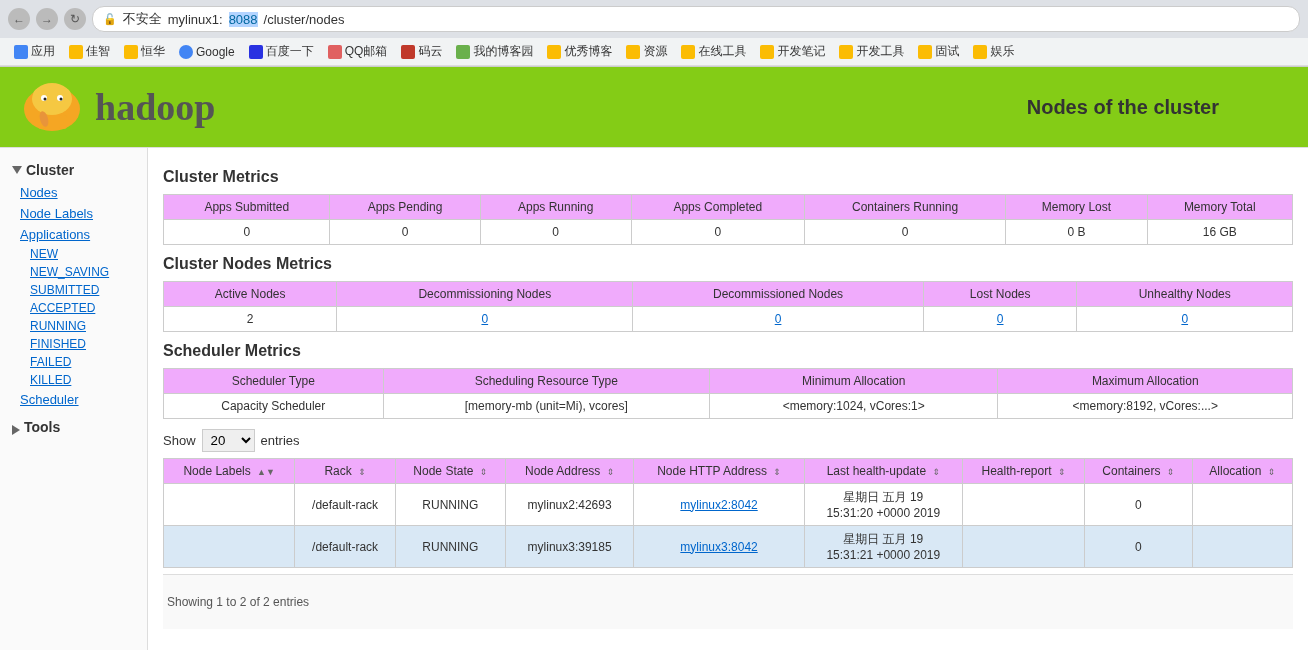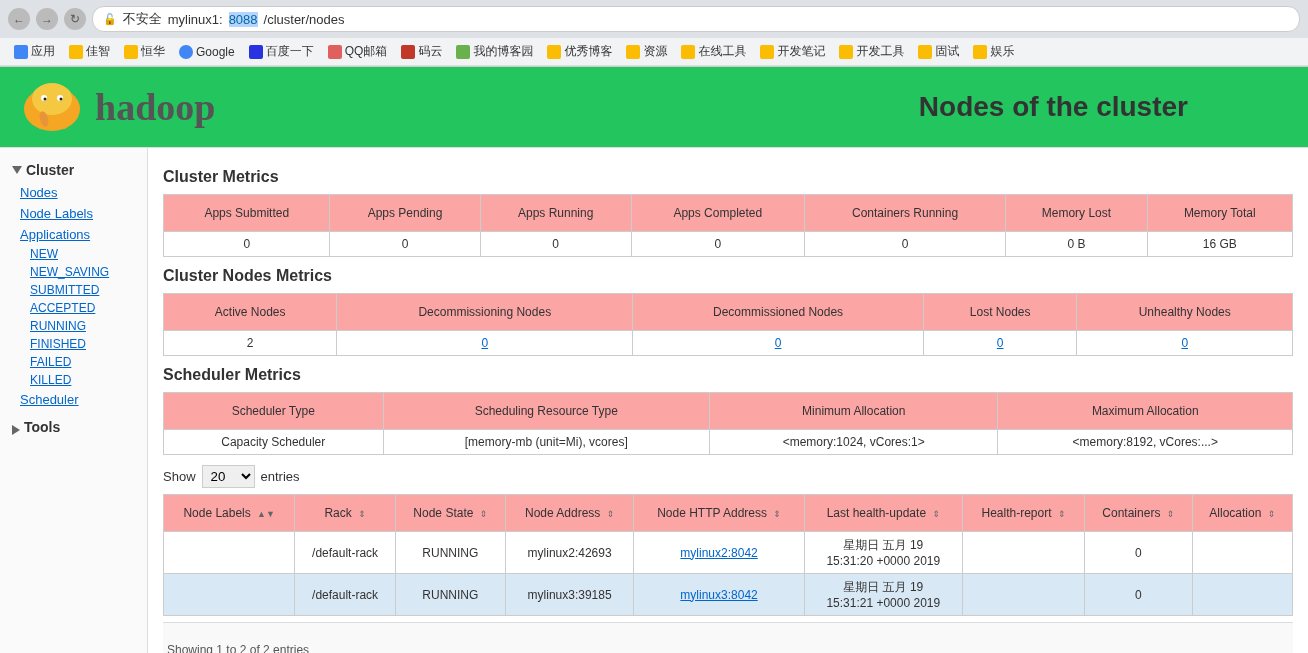--- a/index.html
+++ b/index.html
@@ -11,41 +11,41 @@
     .nav-btn { width: 22px; height: 22px; border-radius: 50%; border: none; background: #bbb; cursor: pointer; font-size: 12px; color: #555; display: flex; align-items: center; justify-content: center; }
     .address-bar { flex: 1; display: flex; align-items: center; background: #fff; border: 1px solid #ccc; border-radius: 12px; padding: 3px 10px; gap: 6px; }
     .lock-icon { color: #e44; font-size: 11px; }
     .url-highlight { background: #b3d4ff; color: #0369a1; }
     .bookmarks-bar { display: flex; align-items: center; padding: 3px 8px; gap: 2px; background: #f1f3f4; border-bottom: 1px solid #ddd; overflow: hidden; }
     .bookmark-item { display: flex; align-items: center; padding: 2px 6px; border-radius: 4px; cursor: pointer; white-space: nowrap; font-size: 12px; color: #333; gap: 3px; }
     .bm-icon { width: 14px; height: 14px; border-radius: 2px; display: inline-block; }
 
     
     .page { display: flex; flex-direction: column; min-height: calc(653px - 70px); }
-    .header { display: flex; align-items: center; padding: 10px 20px; border-bottom: 1px solid #ddd; background: #22c55e; }
+    .header { display: flex; align-items: center; padding: 10px 20px; border-bottom: 1px solid #ddd; background: #84cc16; }
     .hadoop-logo { display: flex; align-items: center; gap: 5px; }
-    .page-title { font-size: 28px; font-weight: bold; color: #333; margin-left: auto; margin-right: 100px; }
+    .page-title { font-size: 20px; font-weight: bold; color: #333; margin-left: auto; margin-right: 69px; }
 
     .main-content { display: flex; flex: 1; }
 
     
     .sidebar { width: 148px; border-right: 1px solid #ddd; padding: 10px 0; background: #fafafa; }
     .sidebar-section { margin-bottom: 5px; }
     .sidebar-cluster-toggle { display: flex; align-items: center; gap: 4px; padding: 4px 12px; font-weight: bold; font-size: 14px; cursor: pointer; }
     .sidebar-link { display: block; padding: 3px 20px; color: #0066cc; text-decoration: underline; font-size: 13px; cursor: pointer; }
     .sidebar-sublink { display: block; padding: 2px 30px; color: #0066cc; text-decoration: underline; font-size: 12px; cursor: pointer; }
     .sidebar-tools-toggle { display: flex; align-items: flex-end; gap: 4px; padding: 4px 12px; font-weight: bold; font-size: 14px; cursor: pointer; margin-top: 2px; }
 
     
     .content { flex: 1; padding: 10px 15px; overflow-x: auto; }
     .section-title { font-size: 16px; font-weight: bold; color: #333; margin-bottom: 8px; margin-top: 10px; }
 
     
     table { border-collapse: collapse; width: 100%; font-size: 12px; }
-    th { background: #fca5a5; border: 1px solid #ccc; padding: 11px 8px; text-align: center; font-weight: normal; color: #333; white-space: nowrap; }
+    th { background: #f0abfc; border: 1px solid #ccc; padding: 5px 8px; text-align: center; font-weight: normal; color: #333; white-space: nowrap; }
     td { border: 1px solid #ccc; padding: 5px 8px; text-align: center; color: #333; }
     tr:nth-child(even) td { background: #f5f5f5; }
     tr:nth-child(odd) td { background: #fff; }
     .highlighted-row td { background: #d9e8f5 !important; }
     a.table-link { color: #0066cc; text-decoration: underline; }
 
     .show-entries { display: flex; align-items: center; gap: 6px; margin: 10px 0 6px 0; font-size: 13px; }
     .show-entries select { padding: 2px 4px; border: 1px solid #ccc; }
     .show-footer { font-size: 12px; color: #555; margin-top: 6px; padding: 20px 0; background: #f9f9f9; border-top: 1px solid #ddd; padding-left: 4px; }
 

